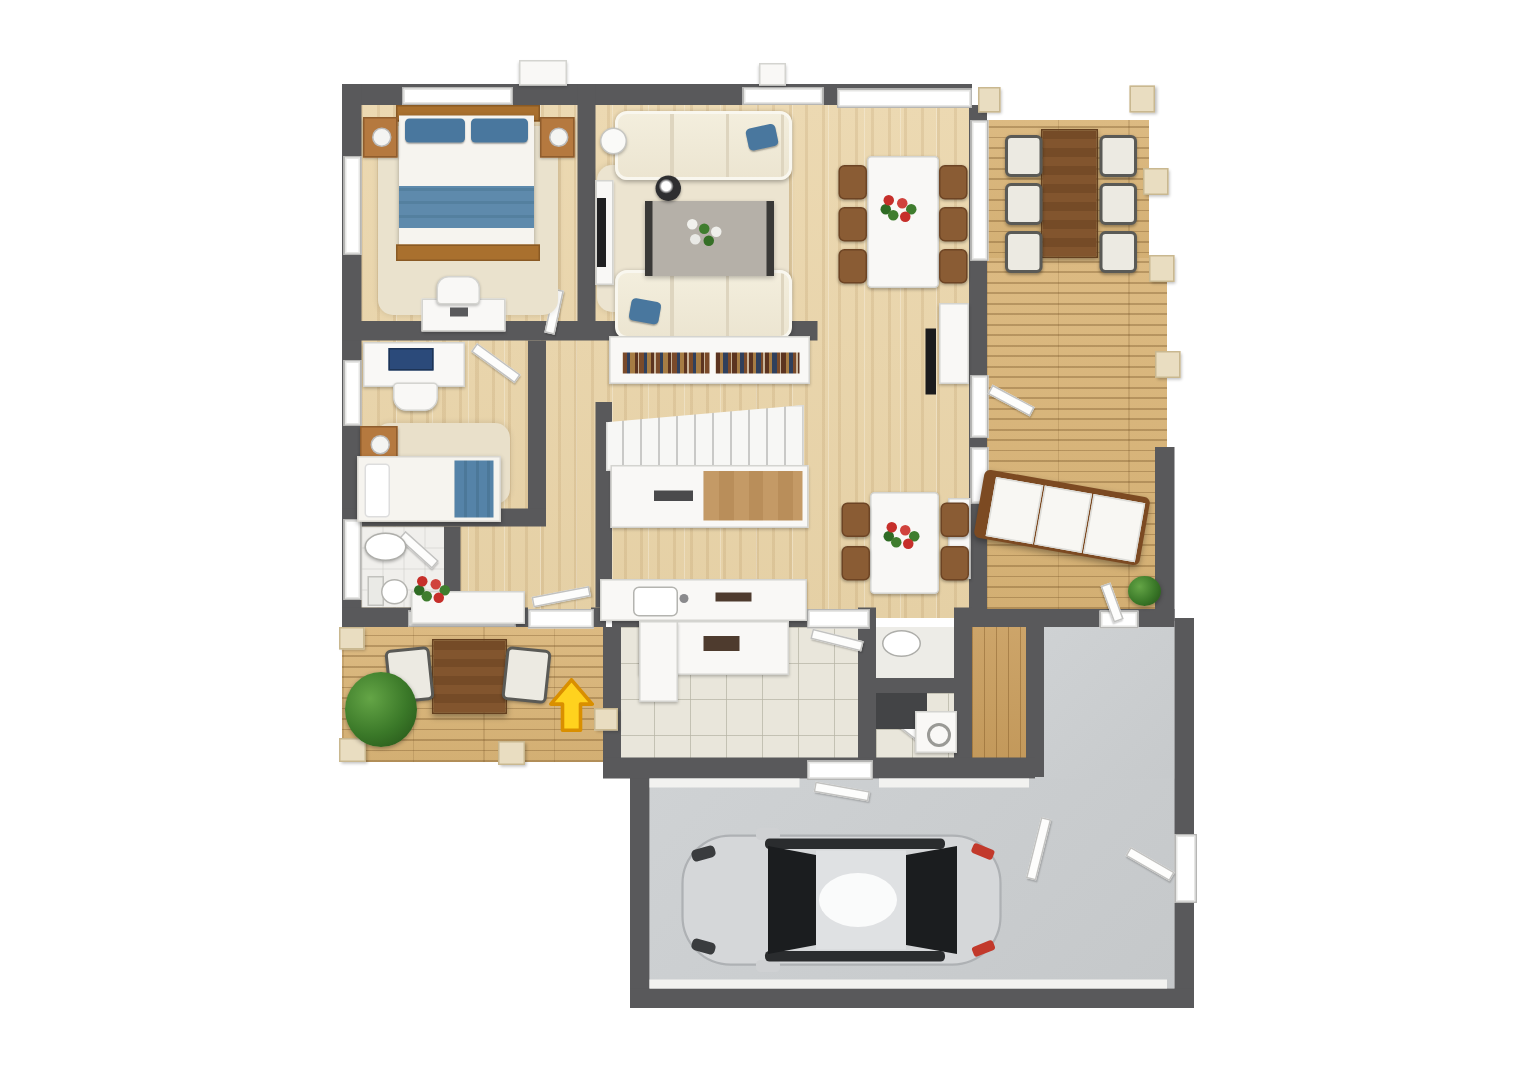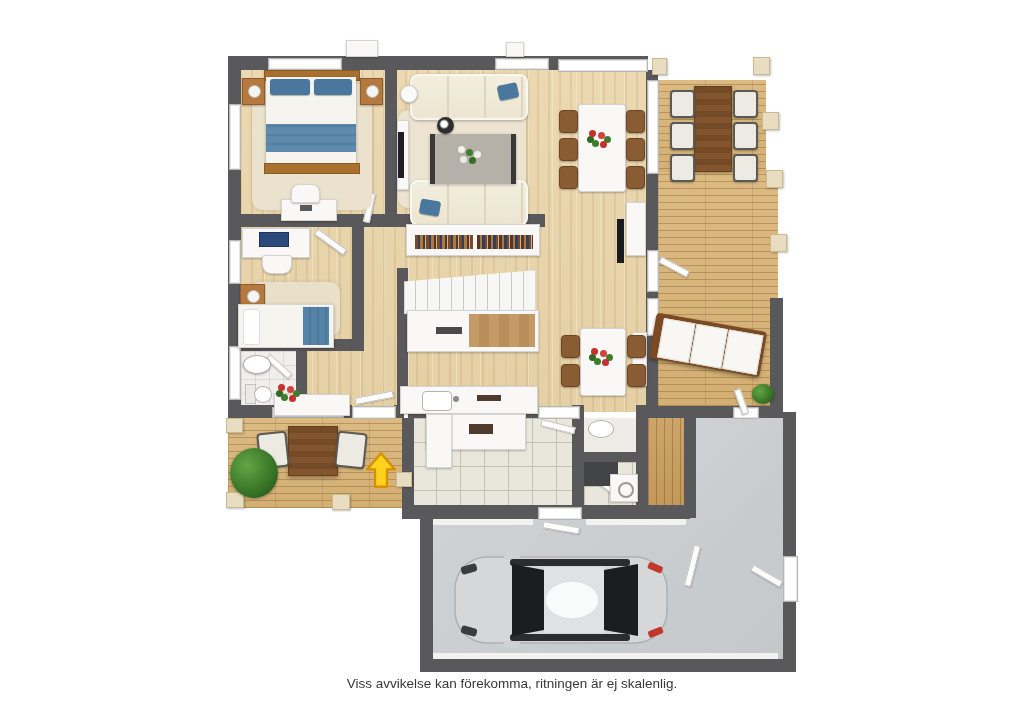--- a/index.html
+++ b/index.html
@@ -260,14 +260,13 @@
     <path d="M60,13 L92,19 L92,79 L60,85 Z" fill="#1b1d1f"></path>
     <path d="M152,19 L186,13 L186,85 L152,79 Z" fill="#1b1d1f"></path>
     <rect x="92" y="16" width="60" height="66" fill="#dfe1e3"></rect>
     <ellipse cx="120" cy="49" rx="26" ry="18" fill="#ffffff" opacity="0.85"></ellipse>
     <rect x="196" y="13" width="15" height="7" rx="2" fill="#c2392b" transform="rotate(22 203 16)"></rect>
     <rect x="196" y="78" width="15" height="7" rx="2" fill="#c2392b" transform="rotate(-22 203 81)"></rect>
     <rect x="9" y="14" width="16" height="8" rx="3" fill="#3a3c3e" transform="rotate(-16 17 18)"></rect>
     <rect x="9" y="76" width="16" height="8" rx="3" fill="#3a3c3e" transform="rotate(16 17 80)"></rect>
   </svg>
 
-  <div id="caption">Viss avvikelse kan förekomma, ritningen är ej skalenlig.</div>
 </div>
 
 </body></html>

